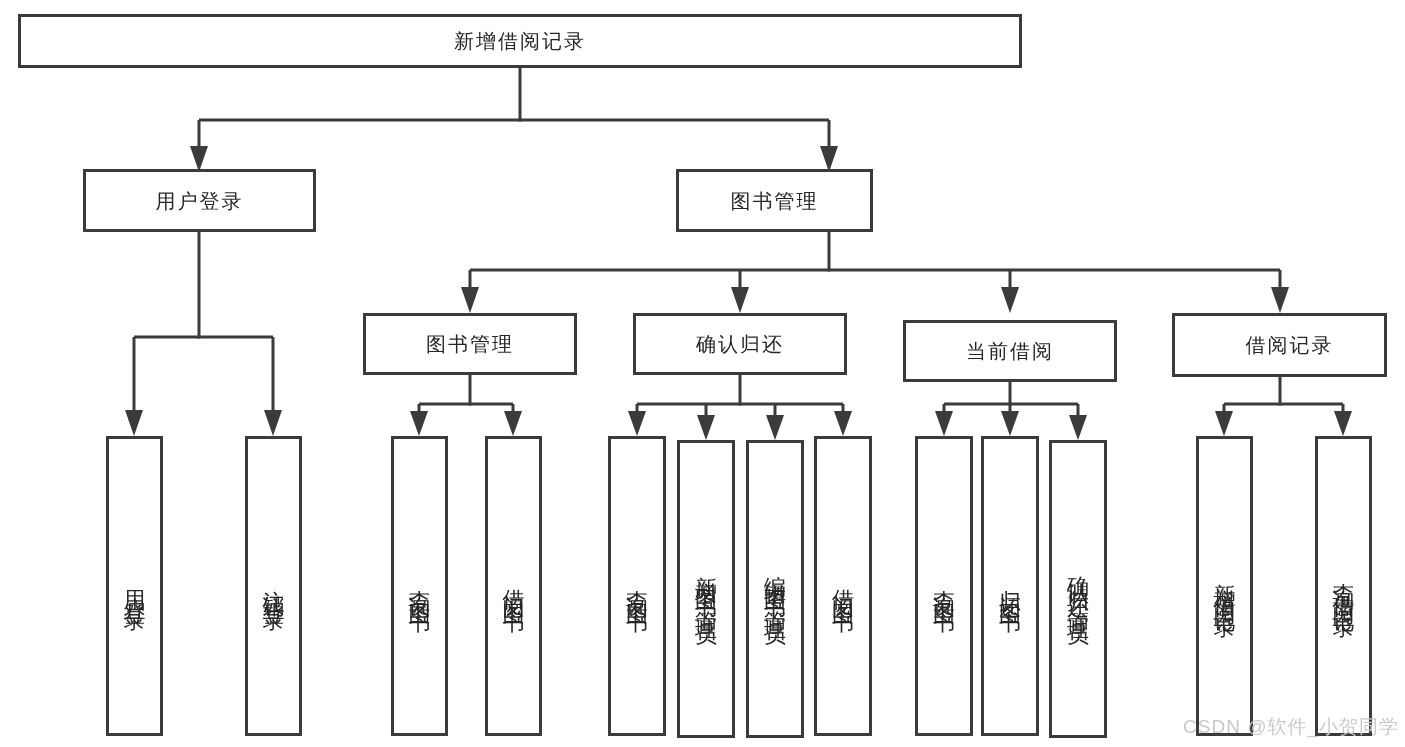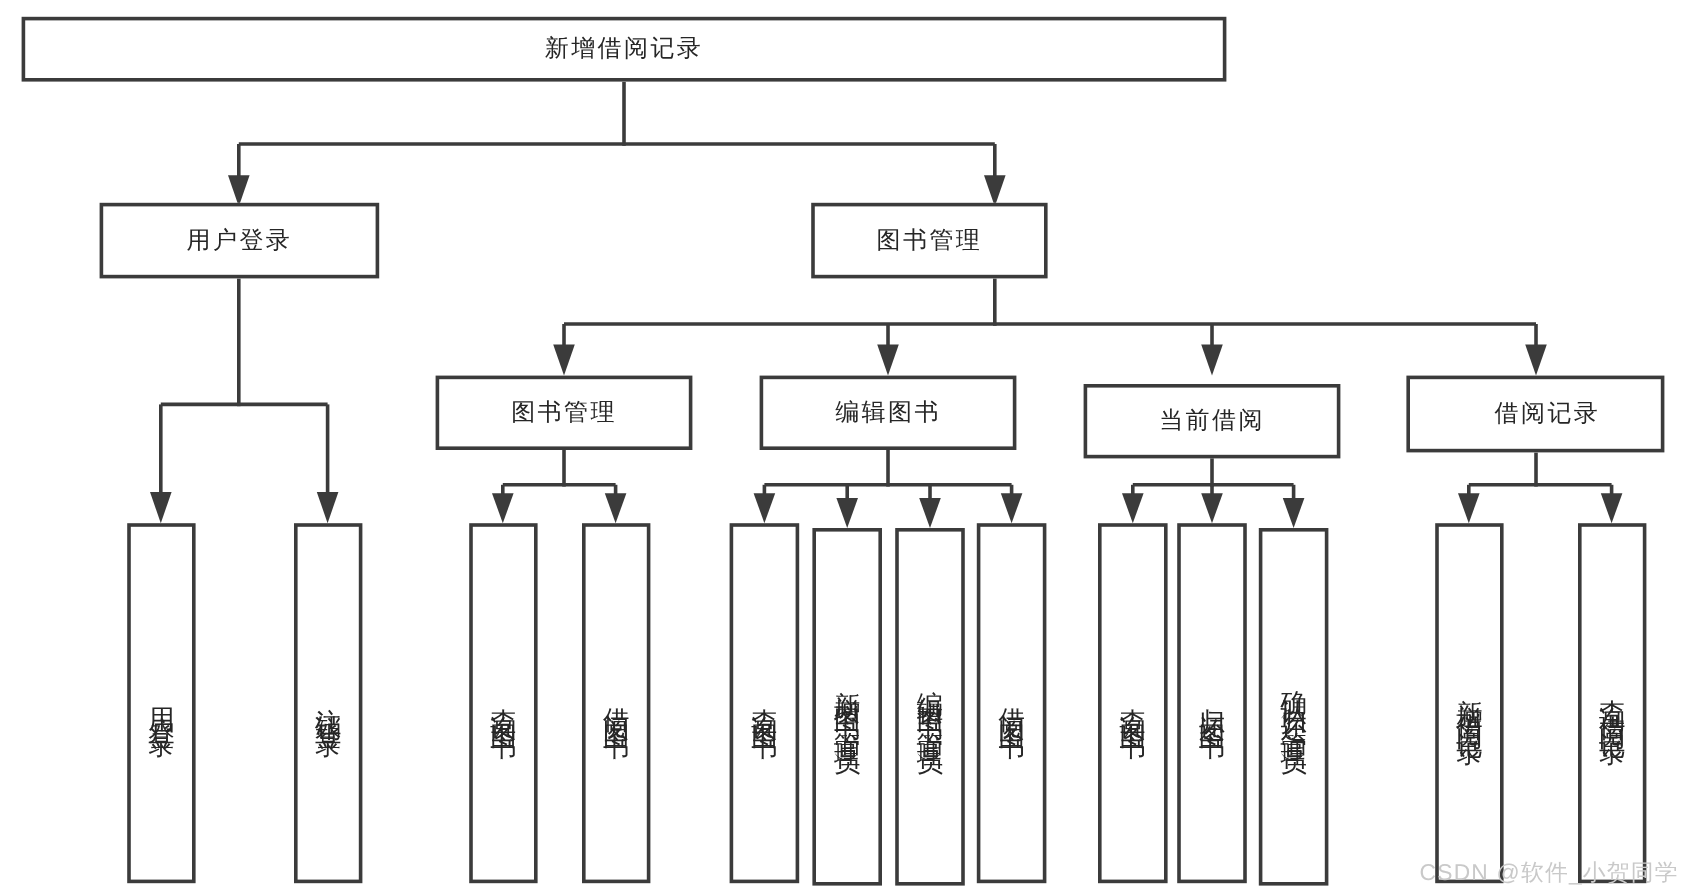--- a/index.html
+++ b/index.html
@@ -164,21 +164,21 @@
     <span>用户登录</span>
   </div>
   <div class="node hnode b-l2-1">
     <span>图书管理</span>
   </div>
 
   <div class="node hnode b-l3-0">
     <span>图书管理</span>
   </div>
   <div class="node hnode b-l3-1">
-    <span>编辑图书</span>
+    <span>确认归还</span>
   </div>
   <div class="node hnode b-l3-2">
     <span>当前借阅</span>
   </div>
   <div class="node hnode b-l3-3">
     <span>借阅记录</span>
   </div>
 
   <div class="node leaf b-g1-0">
     <span class="vtext">用户登录</span>

